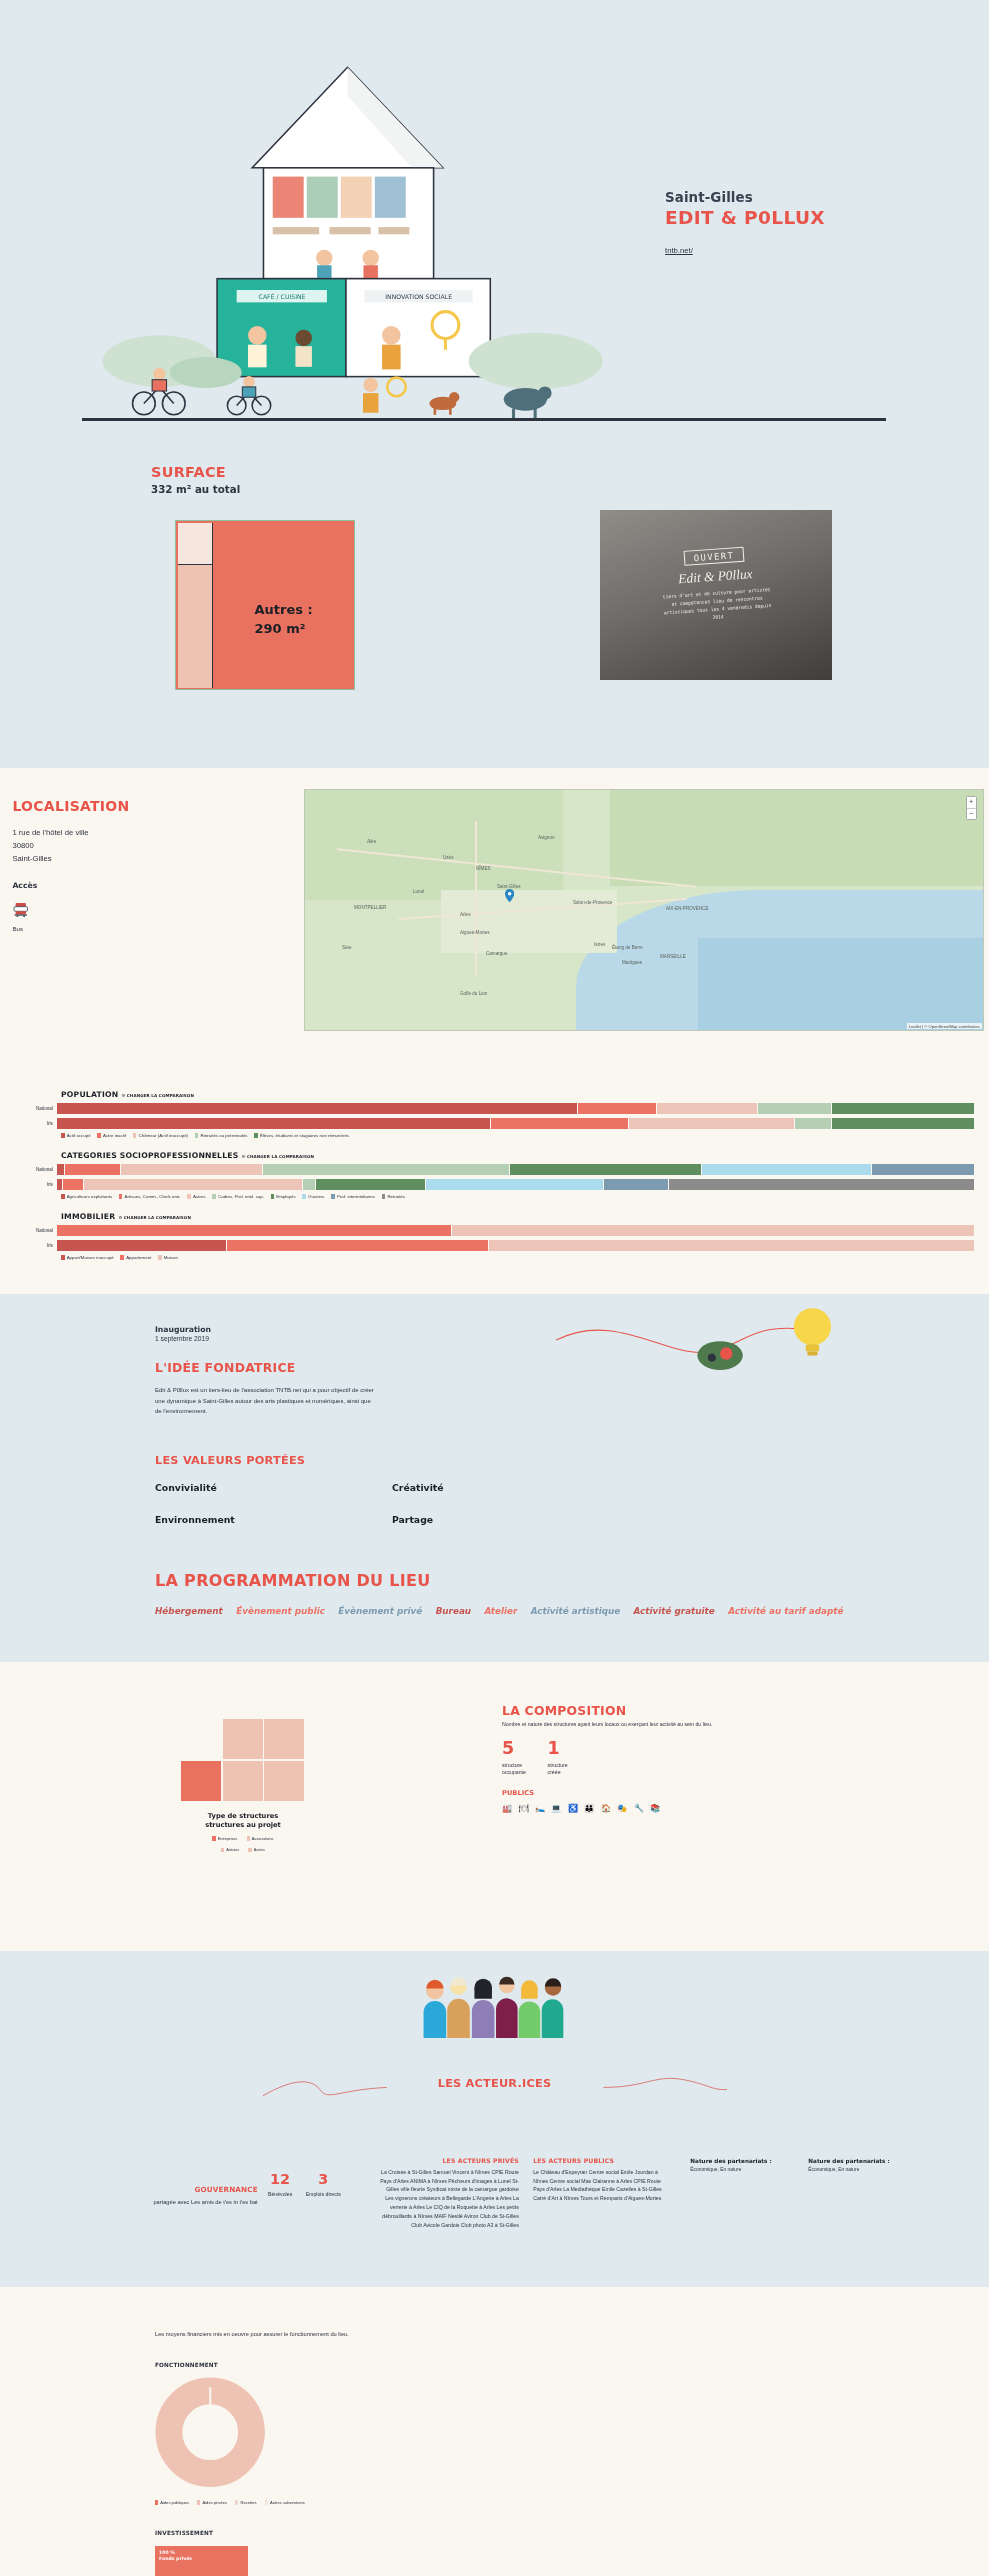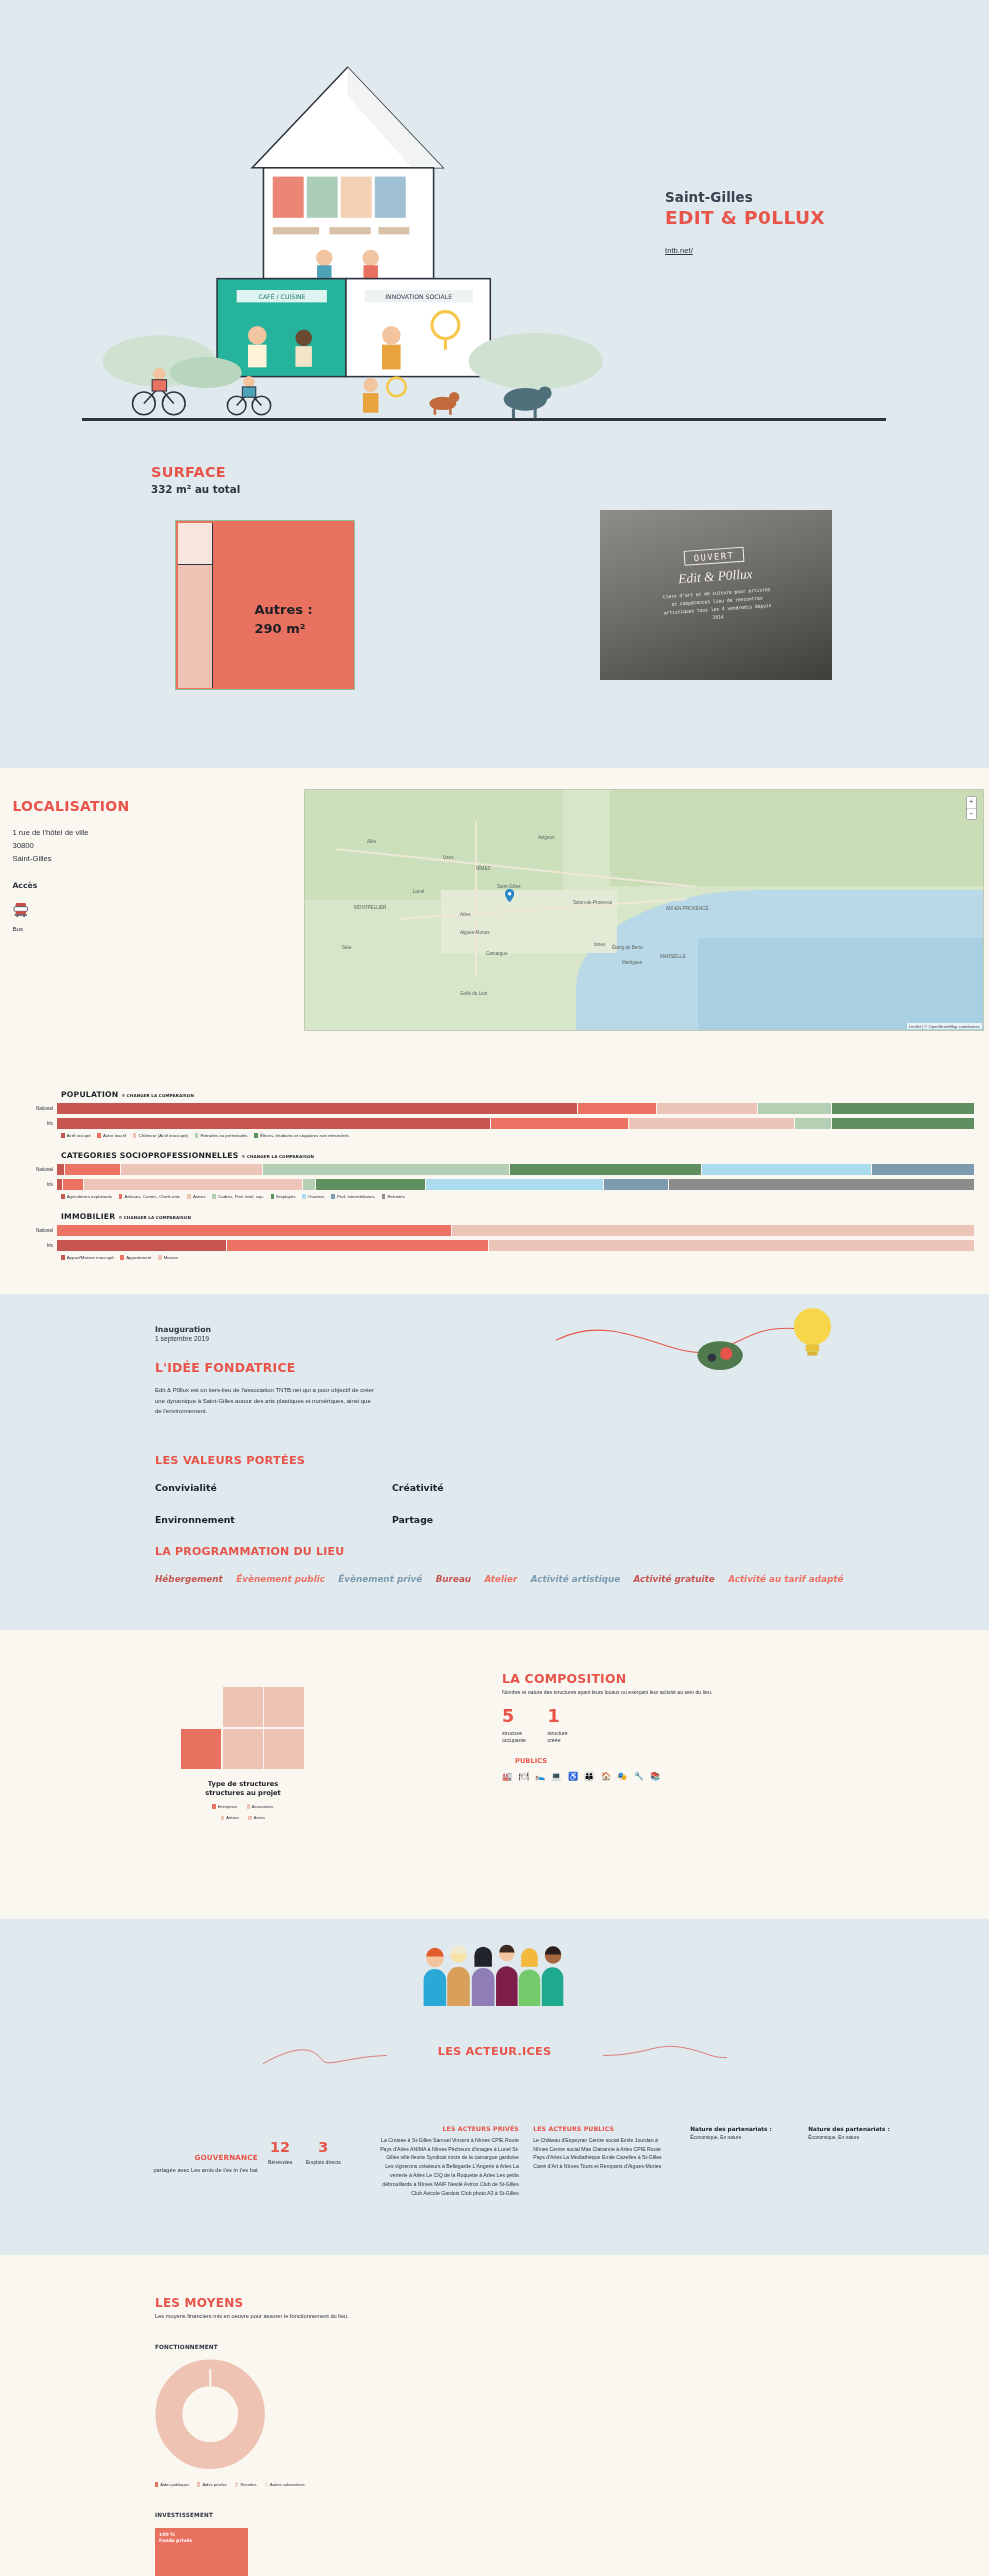--- a/index.html
+++ b/index.html
@@ -139,21 +139,21 @@
   .idee-h { font-size:12.4px; margin-top:17.5px; }
   .idee-p { font-size:6px; line-height:1.75; margin-top:10.3px; max-width:222px; }
   .bulb { position:absolute; right: 144px; top: 10.3px; }
 
   .valeurs-h { font-size:11.3px; margin-top:37px; }
   .valeurs-grid { display:grid; grid-template-columns: 237px 1fr;
                   row-gap: 20.6px; margin-top: 15.5px; max-width: 495px; }
   .valeur { font-size:9.3px; font-weight:700; color:#1b1f26;
             font-family:"DejaVu Sans", sans-serif; }
 
-  .prog-h { font-size:11px; margin-top:20px; }
+  .prog-h { font-size:16px; margin-top:46px; }
   .prog-tags { margin-top:12.4px; max-width: 422px; line-height: 2.1; }
   .tag { font-style: italic; font-weight: 700; font-size: 8.8px; margin-right: 13.4px;
          font-family:"DejaVu Sans", sans-serif; white-space: nowrap;}
 
   
   .compo { position: relative; padding: 41px 0 52px 0; min-height: 289px;}
   .waffle { position:absolute; left: 181px; top: 57px; width: 124px; }
   .waffle-grid { position: relative; width: 124px; height: 82px; }
   .wf { position:absolute; width: 40px; height: 40px; }
   .waffle-cap { text-align:center; margin-top: 11.3px; font-size:6.7px; font-weight:700;
@@ -165,21 +165,21 @@
 
   .compo-r { position:absolute; left: 502px; top: 41px; width: 392px;}
   .compo-r h2 { font-size:12.4px; }
   .compo-r .sub { font-size:5.2px; margin-top:3.1px; color:#2e3340; }
   .kpis { display:flex; margin-top:13.4px; }
   .kpi { margin-right: 21.6px; }
   .kpi .n { font-size: 17.5px; font-weight:800; color:#e8544a; line-height:1;
             font-family:"DejaVu Sans", sans-serif;}
   .kpi .l { font-size:5.2px; margin-top:4.1px; line-height:1.35; }
   .publics-h { font-size:6.7px; font-weight:800; color:#e8544a; margin-top:13.4px;
-               font-family:"DejaVu Sans", sans-serif;margin-left:13px;}
+               font-family:"DejaVu Sans", sans-serif;}
   .publics-icons { display:flex; margin-top:6.2px; }
   .pico { width:11.3px; height:11.3px; margin-right:5.2px; }
 
   
   .acteurs { position:relative; padding: 36px 0 57px 0; }
   .people { position:absolute; left:50%; top: 20.6px; transform:translateX(-50%); }
   .acteurs-h { position:absolute; left:50%; top: 126px; transform:translateX(-50%);
                font-size:11.3px; }
   .squiggle { position:absolute; left:50%; top:123px; transform:translateX(-50%); }
   .acteurs-cols { position:relative; margin-top: 170px; display:flex; }
@@ -712,21 +712,20 @@
       </div>
       <div class="col-nat">
         <h4>Nature des partenariats :</h4>
         <p>Économique, En nature</p>
       </div>
     </div>
   </section>
 
   <section class="band-cream moyens">
     <div class="moyens-in">
-      <h2 class="h-red">LES MOYENS</h2>
       <div class="sub">Les moyens financiers mis en oeuvre pour assurer le fonctionnement du lieu.</div>
 
       <div class="fin-lbl">FONCTIONNEMENT</div>
       <div class="donut-wrap">
         <svg width="111" height="111" viewBox="0 0 215 215">
           <circle cx="107" cy="107" r="80" fill="none" stroke="#eec3b4" stroke-width="52"></circle>
           <line x1="107" y1="20" x2="107" y2="76" stroke="#faf7f0" stroke-width="4"></line>
         </svg>
       </div>
       <div class="fin-leg" id="fonctionnement-legend">

